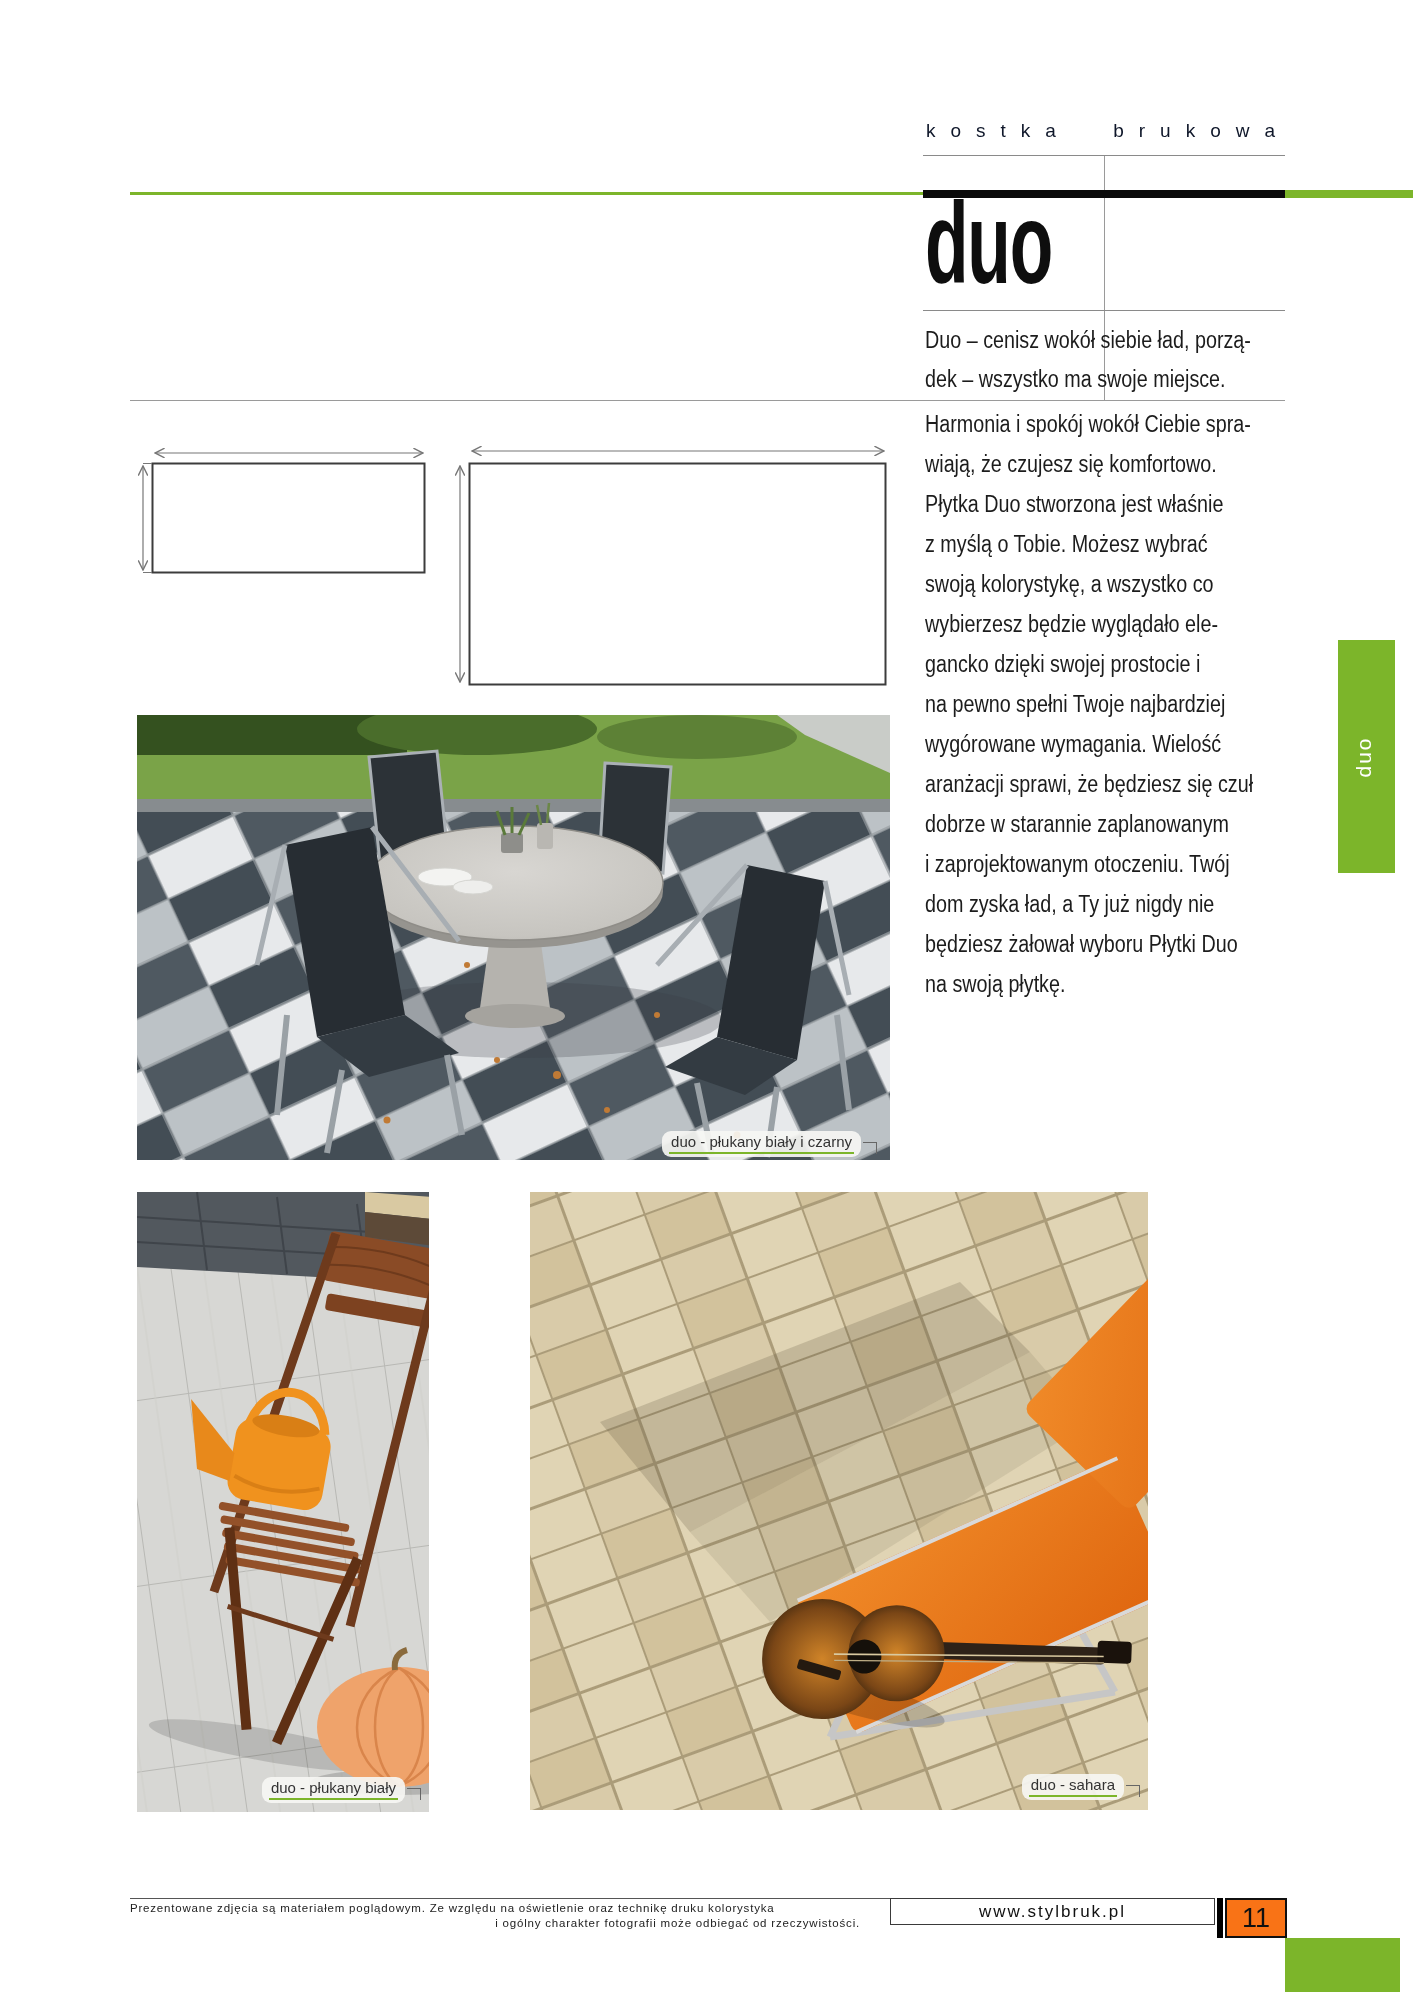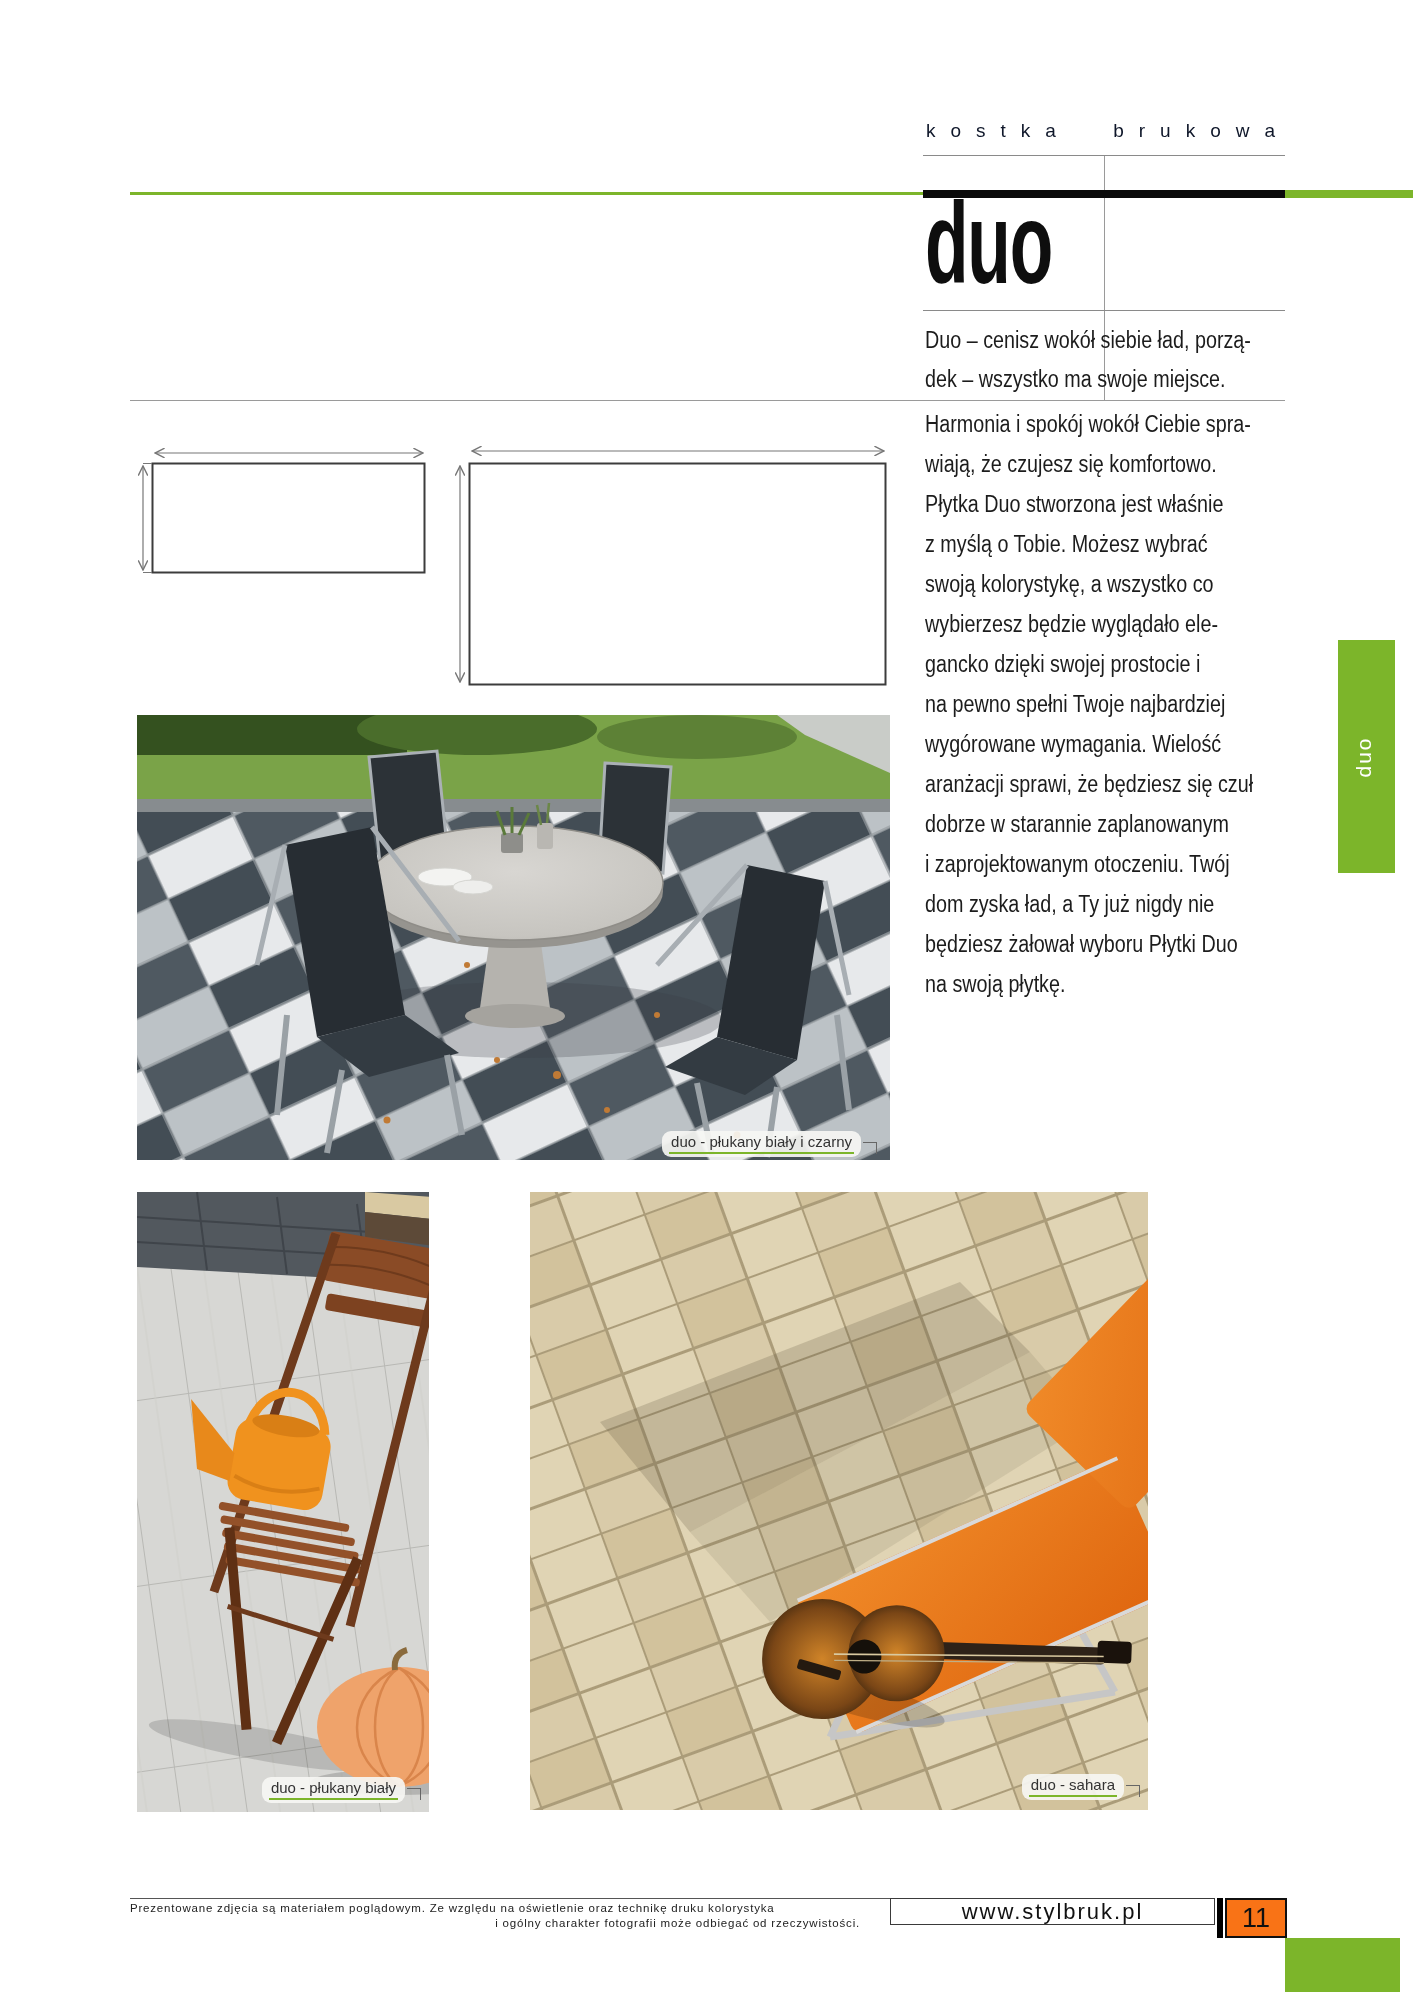--- a/index.html
+++ b/index.html
@@ -37,21 +37,21 @@
   .caption-row{position:absolute;display:flex;align-items:flex-start;}
   .caption-box{background:rgba(246,246,243,0.92);padding:2px 7px 3px;font-size:15px;color:#333;white-space:nowrap;border-radius:9px;}
   .caption-text{display:inline-block;border-bottom:2px solid #7cb52a;padding:0 2px 2px;}
   .cap-bracket{width:13px;height:11px;border-top:1px solid #666;border-right:1px solid #666;margin-left:2px;margin-top:11px;}
 
   
   .footer-rule{left:130px;top:1898px;width:760px;height:1px;background:#555;}
   .disclaimer{left:130px;top:1901px;width:730px;font-size:11.5px;letter-spacing:0.8px;color:#222;line-height:15px;}
   .disclaimer .l2{text-align:right;}
   .www-box{left:890px;top:1898px;width:323px;height:25px;border:1px solid #3a3a3a;display:flex;
-           align-items:center;justify-content:center;font-size:22px;letter-spacing:2px;color:#111;background:#fff;}
+           align-items:center;justify-content:center;font-size:17px;letter-spacing:2px;color:#111;background:#fff;}
   .thick-bar{left:1217px;top:1898px;width:6px;height:40px;background:#000;}
   .page-box{left:1225px;top:1898px;width:58px;height:36px;border:2px solid #101010;display:flex;
             align-items:center;justify-content:center;font-size:27px;color:#101010;background:#f97316;}
   .green-block{left:1285px;top:1938px;width:115px;height:54px;background:#7cb52a;}
 </style>
 </head>
 <body>
 
 <div id="canvas">
 

